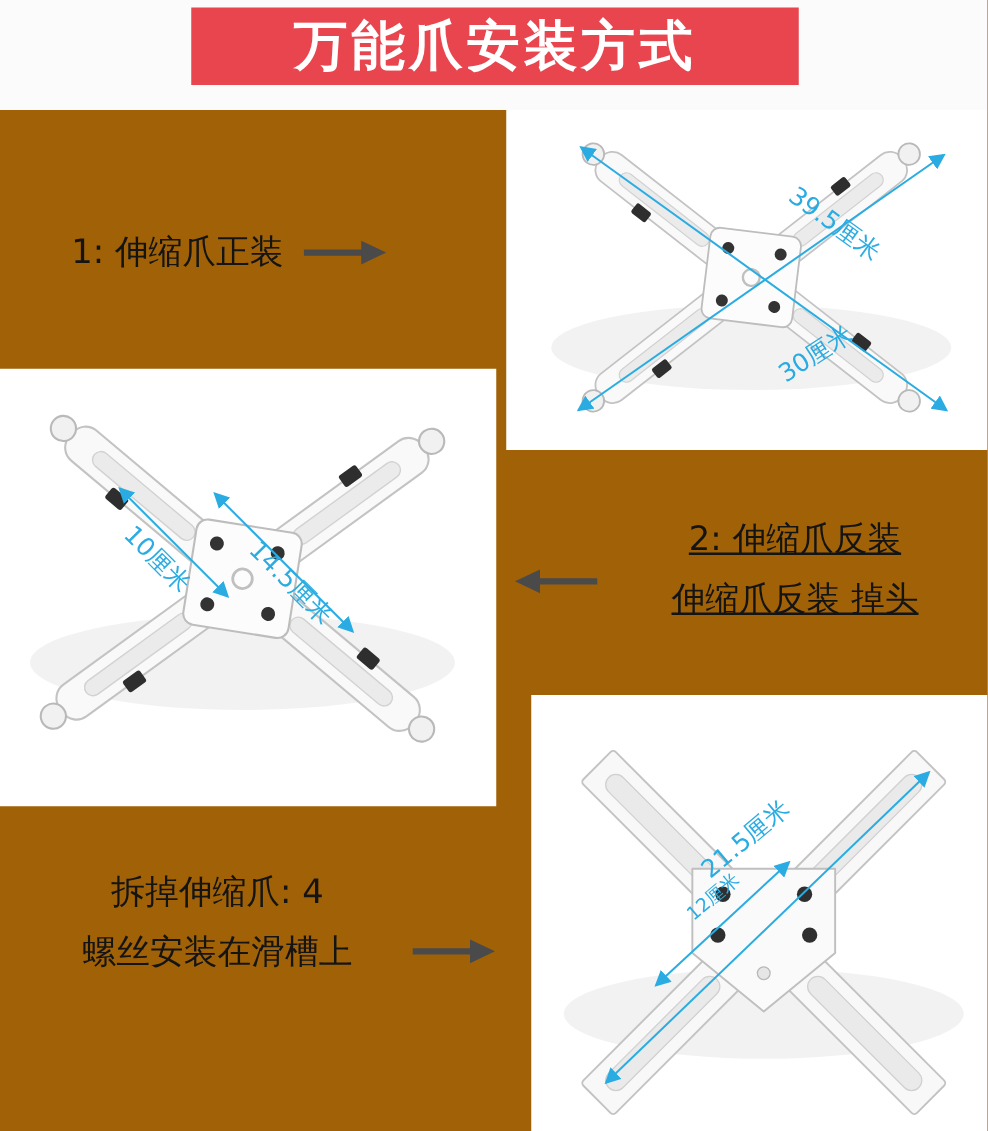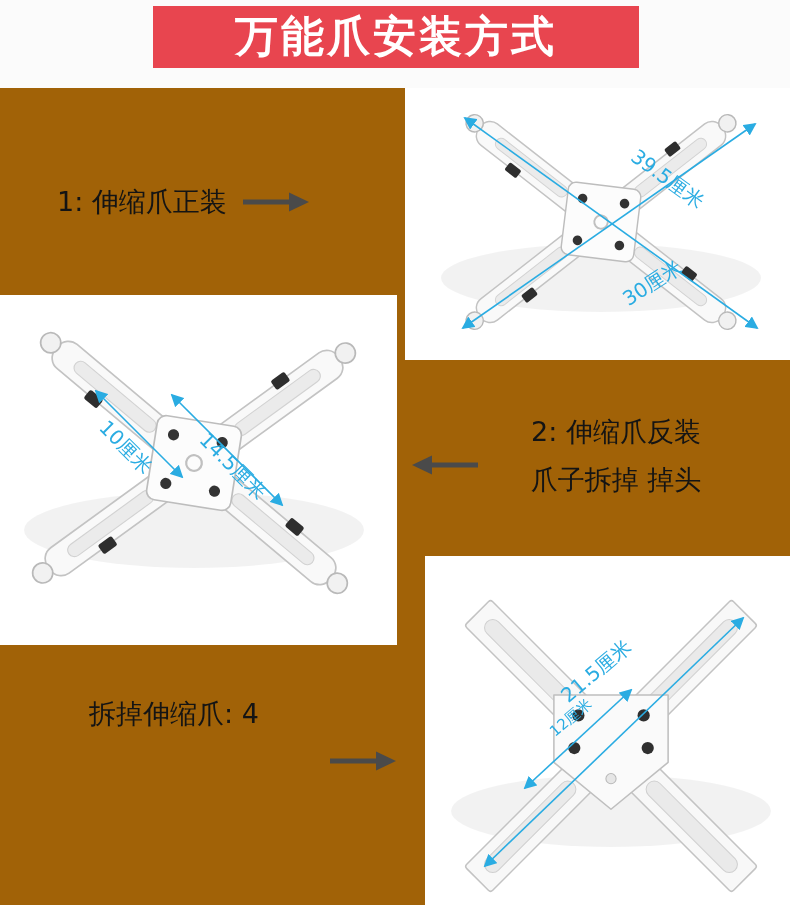--- a/index.html
+++ b/index.html
@@ -15,21 +15,21 @@
     background:#e8454f; display:flex; align-items:center; justify-content:center;
   }
   .banner-title { color:#ffffff; font-size:43px; font-weight:bold; letter-spacing:3px; white-space:nowrap; }
   .panel { position:absolute; background:#ffffff; }
   .panel1 { left:405px; top:88px;  width:385px; height:272px; }
   .panel2 { left:0px;   top:295px; width:397px; height:350px; }
   .panel3 { left:425px; top:556px; width:365px; height:349px; }
   .step { position:absolute; color:#141414; }
   .step .line { font-size:27px; line-height:48px; white-space:nowrap; }
   .step1 { left:57px; top:178px; display:flex; align-items:center; gap:16px; }
-  .step2 { left:488px; top:408px; width:256px; text-align:center; }
+  .step2 { left:508px; top:408px; width:256px; text-align:center;text-decoration:underline; }
   .step3 { left:12px;  top:690px; width:324px; text-align:center; }
   .arrow-abs { position:absolute; }
   .arrow-step2 { left:412px; top:452px; }
   .arrow-step3 { left:330px; top:748px; }
   .dim { stroke:#2aace2; stroke-width:1.6; fill:none; }
   .dimtext {
     fill:#2aace2; font-size:20px; text-anchor:middle; dominant-baseline:middle;
     font-family:"DejaVu Sans", sans-serif;
   }
   .dimtext.small { font-size:15px; }
@@ -121,35 +121,36 @@
       <text class="dimtext" transform="translate(232,172) rotate(45)">14.5厘米</text>
     </svg>
   </div>
 
   <svg class="arrow-abs arrow-step2 gray-arrow" width="66" height="26" viewBox="0 0 66 26">
     <polygon points="20,3.5 0,13 20,22.5" fill="#4a4a4a"></polygon>
     <line x1="18" y1="13" x2="66" y2="13" stroke="#4a4a4a" stroke-width="5"></line>
   </svg>
   <div class="step step2">
     <div class="line">2: 伸缩爪反装</div>
-    <div class="line">爪子拆掉 掉头</div>
+    <div class="line">伸缩爪反装 掉头</div>
   </div>
 
   <div class="panel panel3">
     <svg width="365" height="349" viewBox="0 0 365 349">
       <ellipse cx="186" cy="255" rx="160" ry="36" fill="rgba(0,0,0,0.05)"></ellipse>
       <use href="#railBracket" transform="translate(186,190) scale(1.02)"></use>
       <line class="dim" x1="60" y1="310" x2="318" y2="62" marker-start="url(#dimArrow)" marker-end="url(#dimArrow)"></line>
       <line class="dim" x1="100" y1="232" x2="206" y2="134" marker-start="url(#dimArrow)" marker-end="url(#dimArrow)"></line>
       <text class="dimtext" transform="translate(172,116) rotate(-40)">21.5厘米</text>
       <text class="dimtext small" transform="translate(146,162) rotate(-40)">12厘米</text>
     </svg>
   </div>
 
   <div class="step step3">
     <div class="line">拆掉伸缩爪: 4</div>
+    <div class="line">螺丝安装在滑槽上</div>
   </div>
   <svg class="arrow-abs arrow-step3 gray-arrow" width="66" height="26" viewBox="0 0 66 26">
     <line x1="0" y1="13" x2="48" y2="13" stroke="#4a4a4a" stroke-width="5"></line>
     <polygon points="46,3.5 66,13 46,22.5" fill="#4a4a4a"></polygon>
   </svg>
 
 </div>
 
 </body></html>

